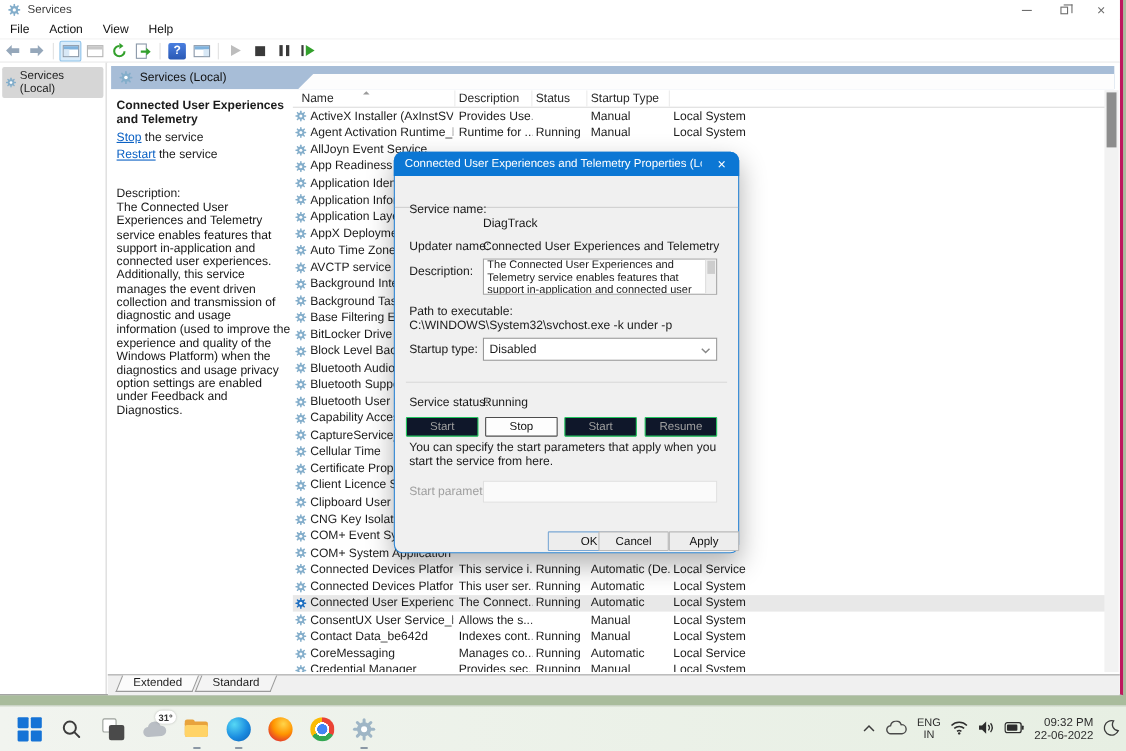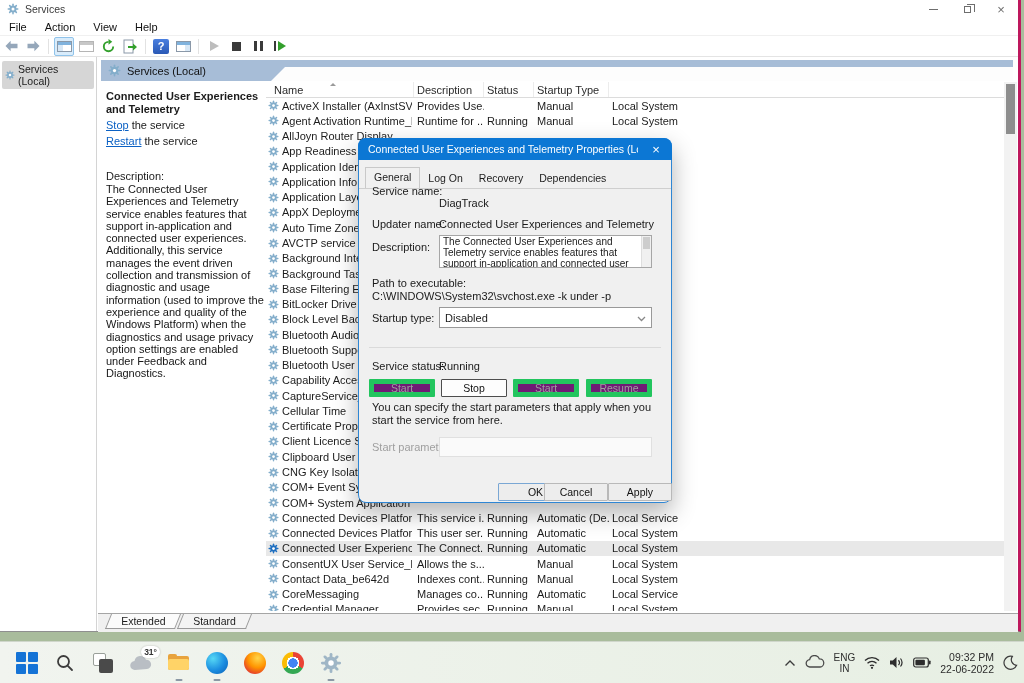--- a/index.html
+++ b/index.html
@@ -96,21 +96,21 @@
   #dlg-tabline { position:absolute; left:0; right:0; top:49px; height:1px; background:#cfcfcf; }
   .dlg-label { position:absolute; left:13px; color:#1a1a1a; }
   .dlg-val { position:absolute; left:80px; color:#1a1a1a; }
   #dlg-descbox { position:absolute; left:80px; top:96px; width:213px; height:33px; background:#fff; border:1px solid #a6a6a6; overflow:hidden; line-height:10.8px; font-size:10px; padding:1px 12px 0 3px; color:#1a1a1a; }
   #dlg-desc-scroll { position:absolute; right:0; top:0; bottom:0; width:10px; background:#f0f0f0; border-left:1px solid #dedede; }
   #dlg-desc-thumb { position:absolute; left:1px; right:1px; top:1px; height:12px; background:#cdcdcd; }
   #dlg-select { position:absolute; left:80px; top:168px; width:213px; height:21px; background:#fff; border:1px solid #999; display:flex; align-items:center; padding-left:5px; }
   #dlg-select svg { position:absolute; right:5px; top:8px; }
   #dlg-hr { position:absolute; left:10px; right:10px; top:208px; height:1px; background:#dadada; }
   .dlg-btn { position:absolute; height:18px; display:flex; align-items:center; justify-content:center; font-size:10.5px; border-radius:1px; }
-  .dlg-btn.disabled { background:#701a75; border:5px solid #22c55e; color:#9f9f9f; }
+  .dlg-btn.disabled { background:#0f172a; border:1px solid #22c55e; color:#9f9f9f; }
   .dlg-btn.default { background:#fdfdfd; border:1px solid #4d4d4d; color:#111; }
   .dlg-btn.normal { background:#ededed; border:1px solid #b9b9b9; color:#111; }
   #btn-start { left:10px; top:240px; width:66px; }
   #btn-stop { left:82px; top:240px; width:66px; }
   #btn-pause { left:154px; top:240px; width:66px; }
   #btn-resume { left:227px; top:240px; width:66px; }
   #dlg-help { position:absolute; left:13px; top:262px; width:288px; line-height:13px; color:#1a1a1a; }
   #dlg-params-label { top:302px; color:#9f9f9f; }
   #dlg-params { position:absolute; left:80px; top:298px; width:213px; height:20px; background:#fafafa; border:1px solid #e0e0e0; }
   #btn-ok { left:119px; top:344px; width:75px; border-color:#7aa7d4;margin-left:20px; }
@@ -301,21 +301,21 @@
     <span class="cell c-desc">Runtime for ...</span>
     <span class="cell c-status">Running</span>
     <span class="cell c-startup">Manual</span>
     <span class="cell c-logon">Local System</span>
   </div>
           <div class="svc-row">
     <span class="cell c-name">
       <svg class="row-gear gear" width="11" height="11" viewBox="0 0 24 24">
                 <use href="#gear"></use>
               </svg>
-      <span class="nm">AllJoyn Router Display</span>
+      <span class="nm">AllJoyn Event Service</span>
     </span>
     <span class="cell c-desc"></span>
     <span class="cell c-status"></span>
     <span class="cell c-startup"></span>
     <span class="cell c-logon"></span>
   </div>
           <div class="svc-row">
     <span class="cell c-name">
       <svg class="row-gear gear" width="11" height="11" viewBox="0 0 24 24">
                 <use href="#gear"></use>
@@ -699,26 +699,20 @@
       <span class="vtab"><span>Standard</span></span>
     </div>
     <div id="viewtabs-below"></div>
   </div>
 </div>
 
 <div id="dialog">
   <div id="dlg-titlebar">
     <span class="dt">Connected User Experiences and Telemetry Properties (Local Comp...</span>
     <span id="dlg-close">×</span>
-  </div>
-  <div id="dlg-tabs">
-    <span class="dtab active">General</span>
-    <span class="dtab">Log On</span>
-    <span class="dtab">Recovery</span>
-    <span class="dtab">Dependencies</span>
   </div>
   <div id="dlg-tabline"></div>
 
   <span class="dlg-label" style="top:46px">Service name:</span>
   <span class="dlg-val" style="top:58px">DiagTrack</span>
 
   <span class="dlg-label" style="top:79px">Updater name:</span>
   <span class="dlg-val" style="top:79px">Connected User Experiences and Telemetry</span>
 
   <span class="dlg-label" style="top:102px">Description:</span>

